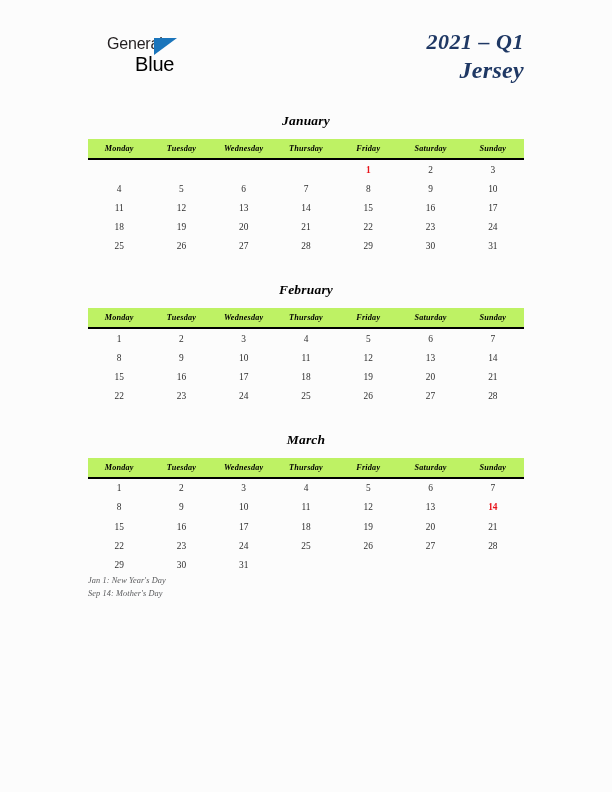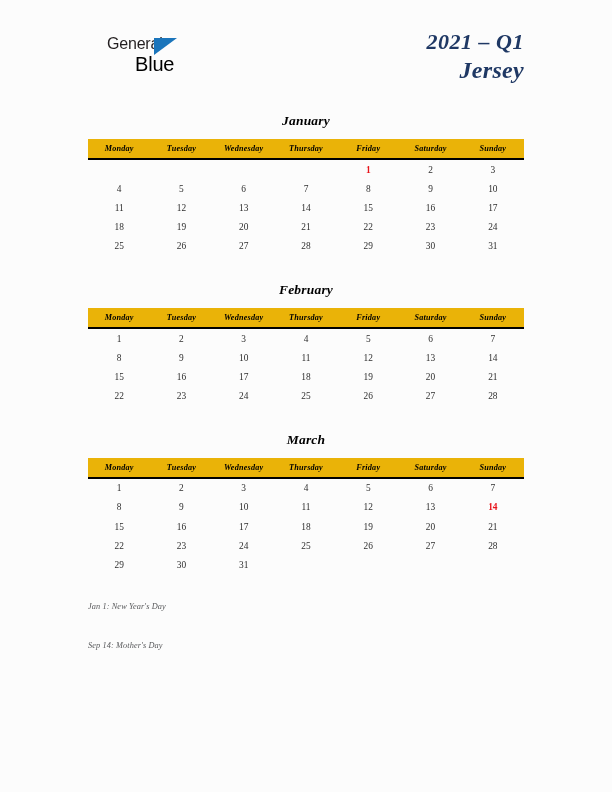--- a/index.html
+++ b/index.html
@@ -103,21 +103,21 @@
     color: #000000;
     padding-bottom: 10px;
     letter-spacing: 0.2px;
   }
   table.cal {
     width: 436px;
     border-collapse: collapse;
     table-layout: fixed;
   }
   table.cal thead tr {
-    background: #eab308;
+    background: #bef264;
   }
   table.cal th {
     font-family: "Liberation Serif", serif;
     font-style: italic;
     font-weight: bold;
     font-size: 8.2px;
     color: #000000;
     text-align: center;
     padding: 5px 0 5px 0;
     border-bottom: 2px solid #000000;
@@ -146,21 +146,20 @@
     top: 575px;
     width: 400px;
   }
   .note-line {
     font-family: "Liberation Serif", serif;
     font-style: italic;
     font-size: 8.3px;
     color: #58595b;
     line-height: 1.55;
     letter-spacing: 0.1px;
-    margin-top: 26px;
   }
 </style>
 </head>
 <body>
 
 <div class="page-header">
 
   <div class="logo">
     <span class="logo-general">General</span>
     <span class="logo-triangle"></span>

